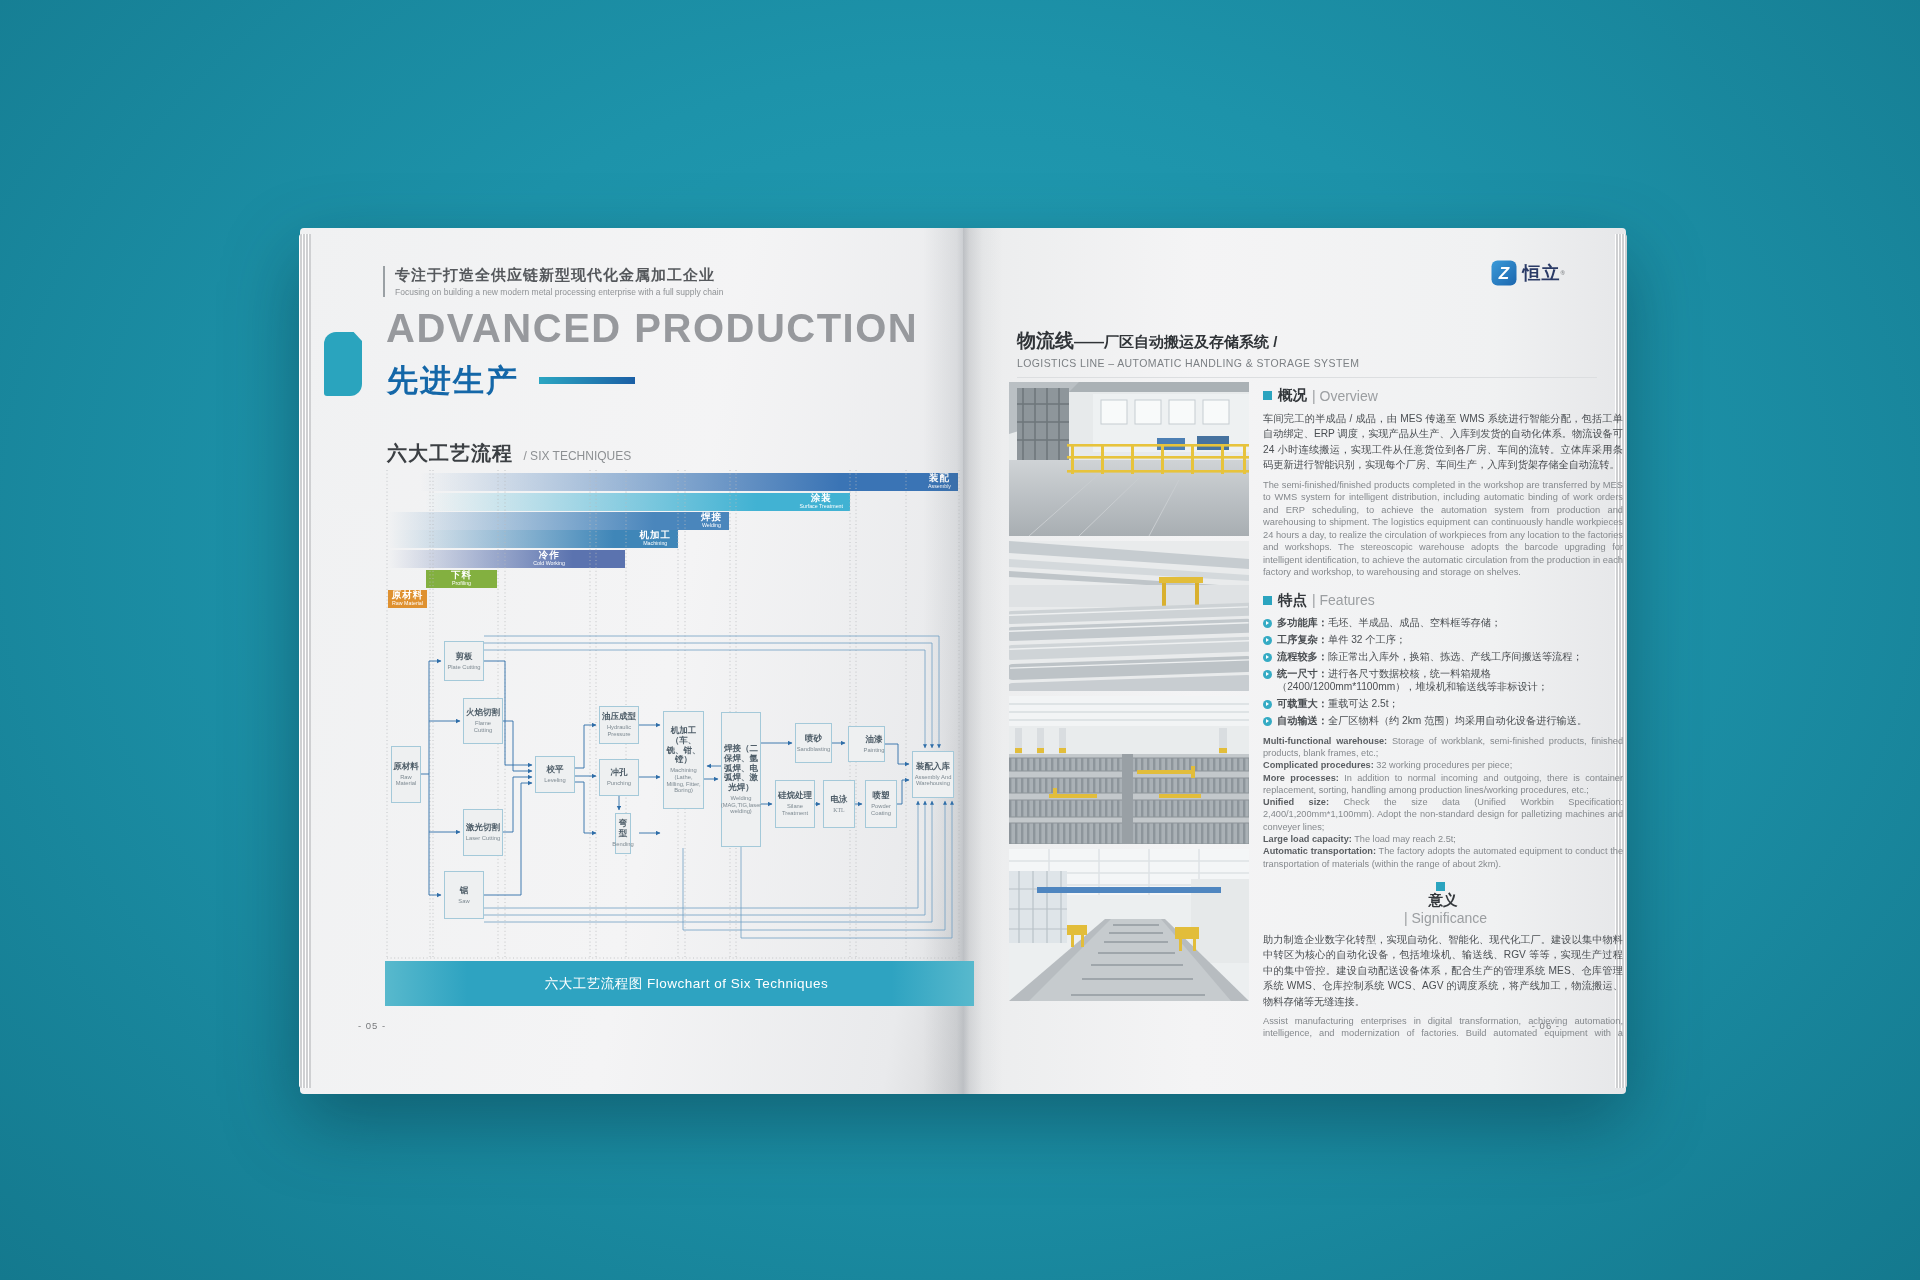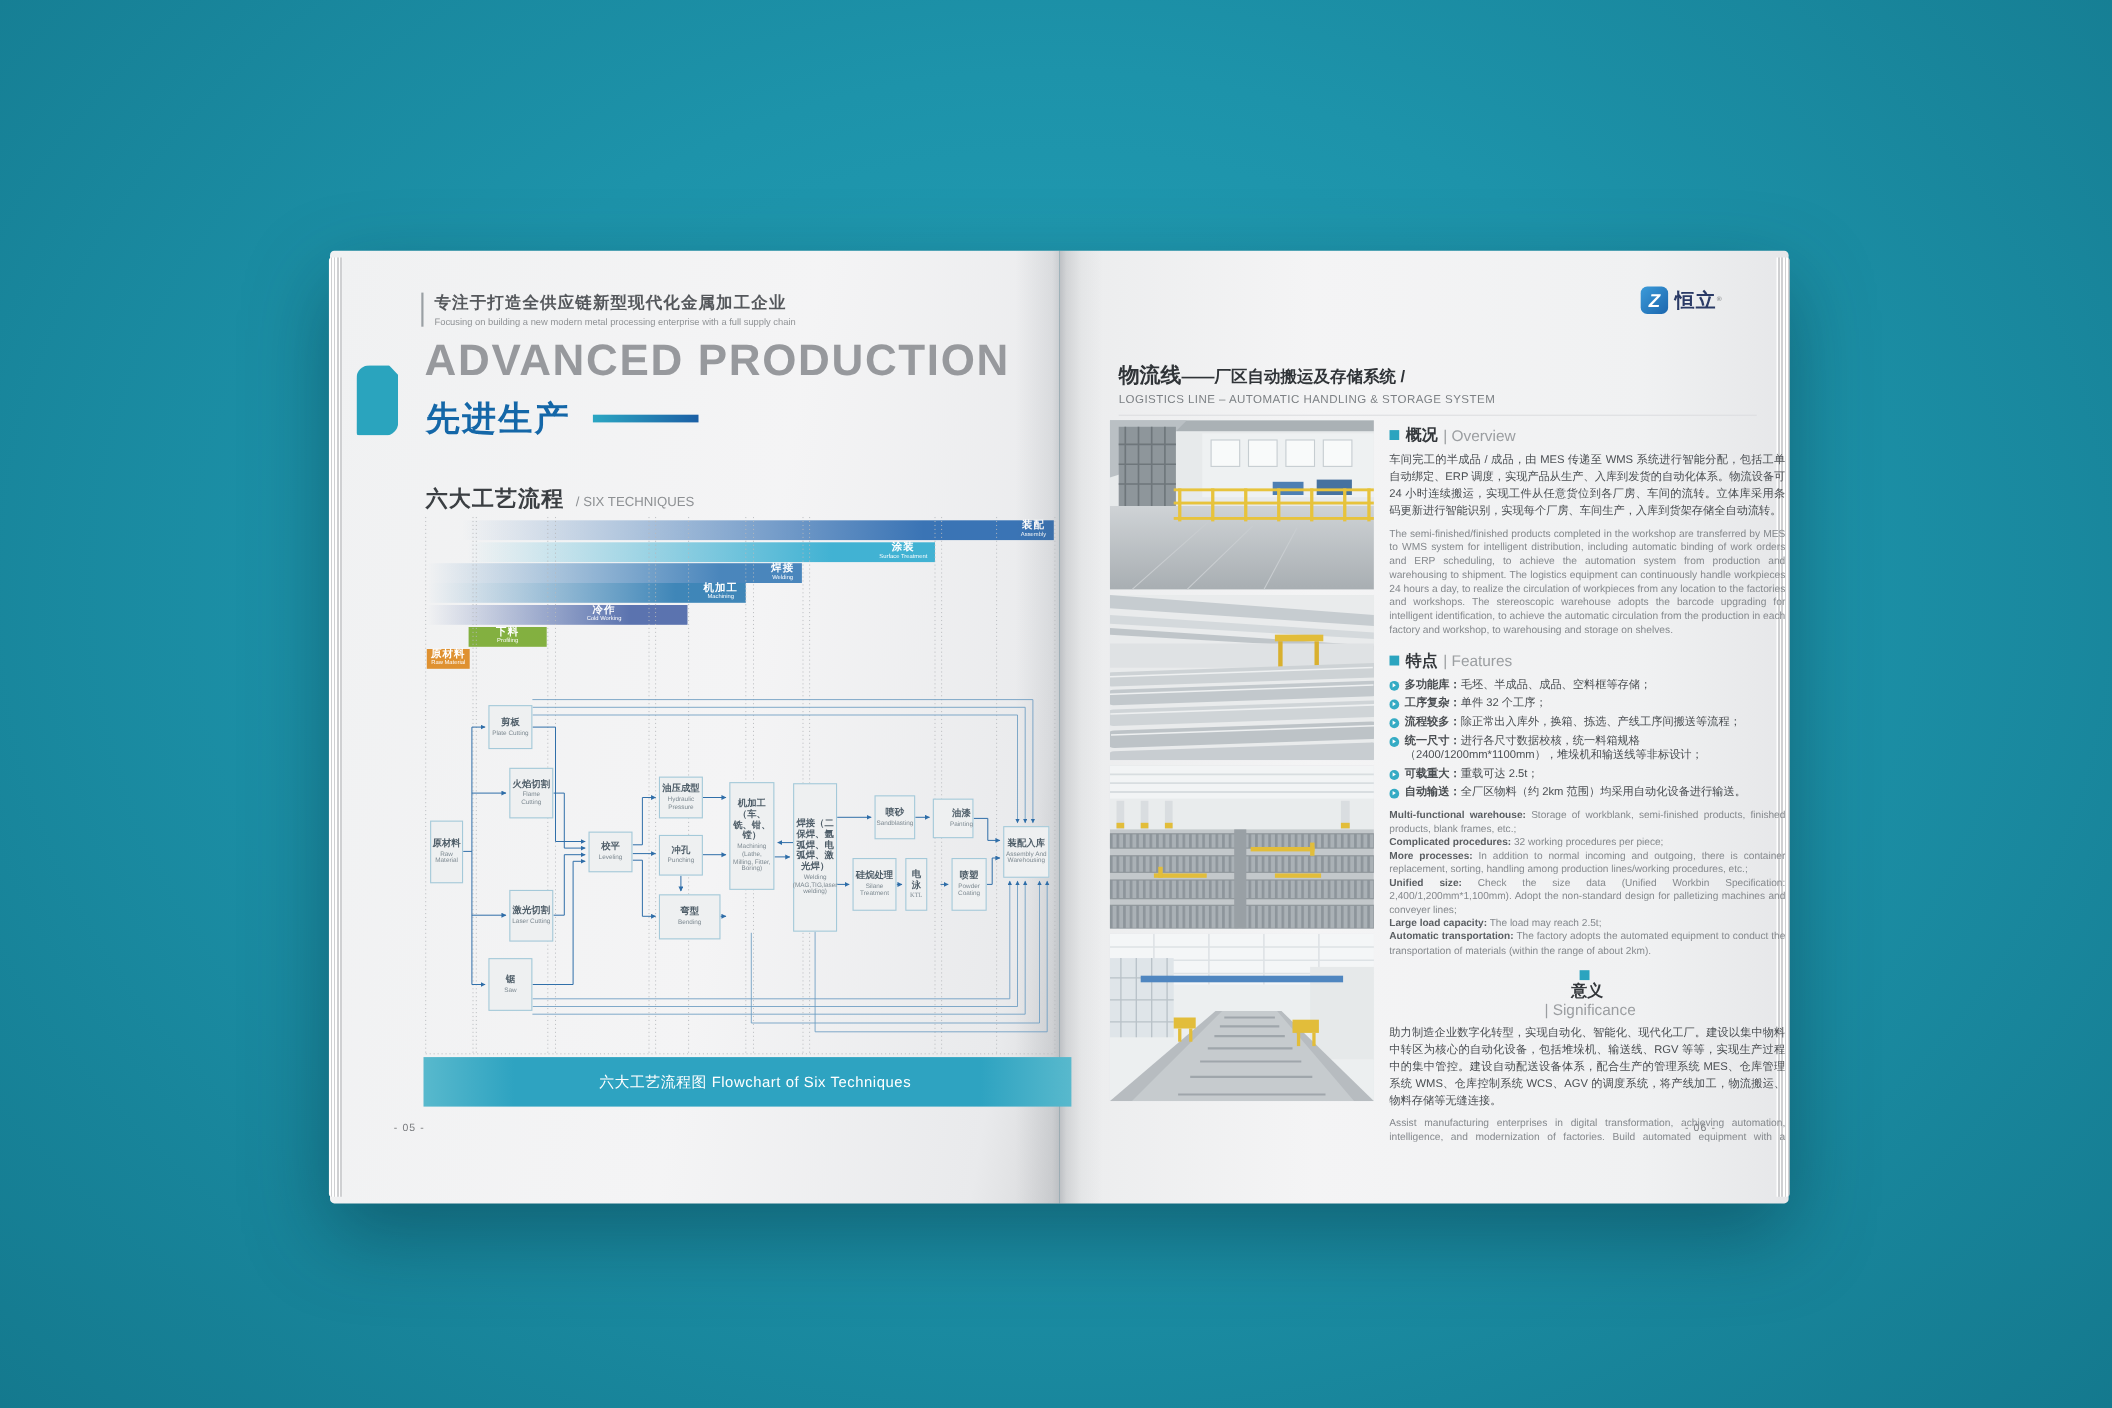--- a/index.html
+++ b/index.html
@@ -245,21 +245,21 @@
         <div class="fb-en">Leveling</div>
       </div>
       <div class="fbox" style="left:214px;top:238px;width:40px;height:38px;">
         <div class="fb-zh">油压成型</div>
         <div class="fb-en">Hydraulic Pressure</div>
       </div>
       <div class="fbox" style="left:214px;top:291px;width:40px;height:37px;">
         <div class="fb-zh">冲孔</div>
         <div class="fb-en">Punching</div>
       </div>
-      <div class="fbox" style="left:214px;top:345px;width:56px;height:41px;">
+      <div class="fbox" style="left:230px;top:345px;width:16px;height:41px;">
         <div class="fb-zh">弯型</div>
         <div class="fb-en">Bending</div>
       </div>
       <div class="fbox" style="left:278px;top:243px;width:41px;height:98px;">
         <div class="fb-zh">机加工（车、铣、钳、镗）</div>
         <div class="fb-en">Machining (Lathe, Milling, Fitter, Boring)</div>
       </div>
       <div class="fbox" style="left:336px;top:244px;width:40px;height:135px;">
         <div class="fb-zh">焊接（二保焊、氩弧焊、电弧焊、激光焊）</div>
         <div class="fb-en">Welding (MAG,TIG,laser welding)</div>
@@ -269,21 +269,21 @@
         <div class="fb-en">Sandblasting</div>
       </div>
       <div class="fbox" style="left:463px;top:258px;width:37px;height:36px;padding-left:16px;">
         <div class="fb-zh">油漆</div>
         <div class="fb-en">Painting</div>
       </div>
       <div class="fbox" style="left:390px;top:312px;width:40px;height:48px;">
         <div class="fb-zh">硅烷处理</div>
         <div class="fb-en">Silane Treatment</div>
       </div>
-      <div class="fbox" style="left:438px;top:312px;width:20px;height:48px;font-family:Liberation Serif, serif;">
+      <div class="fbox" style="left:438px;top:312px;width:32px;height:48px;font-family:Liberation Serif, serif;">
         <div class="fb-zh">电泳</div>
         <div class="fb-en">KTL</div>
       </div>
       <div class="fbox" style="left:480px;top:312px;width:32px;height:48px;">
         <div class="fb-zh">喷塑</div>
         <div class="fb-en">Powder Coating</div>
       </div>
       <div class="fbox" style="left:527px;top:283px;width:42px;height:47px;">
         <div class="fb-zh">装配入库</div>
         <div class="fb-en">Assembly And Warehousing</div>

